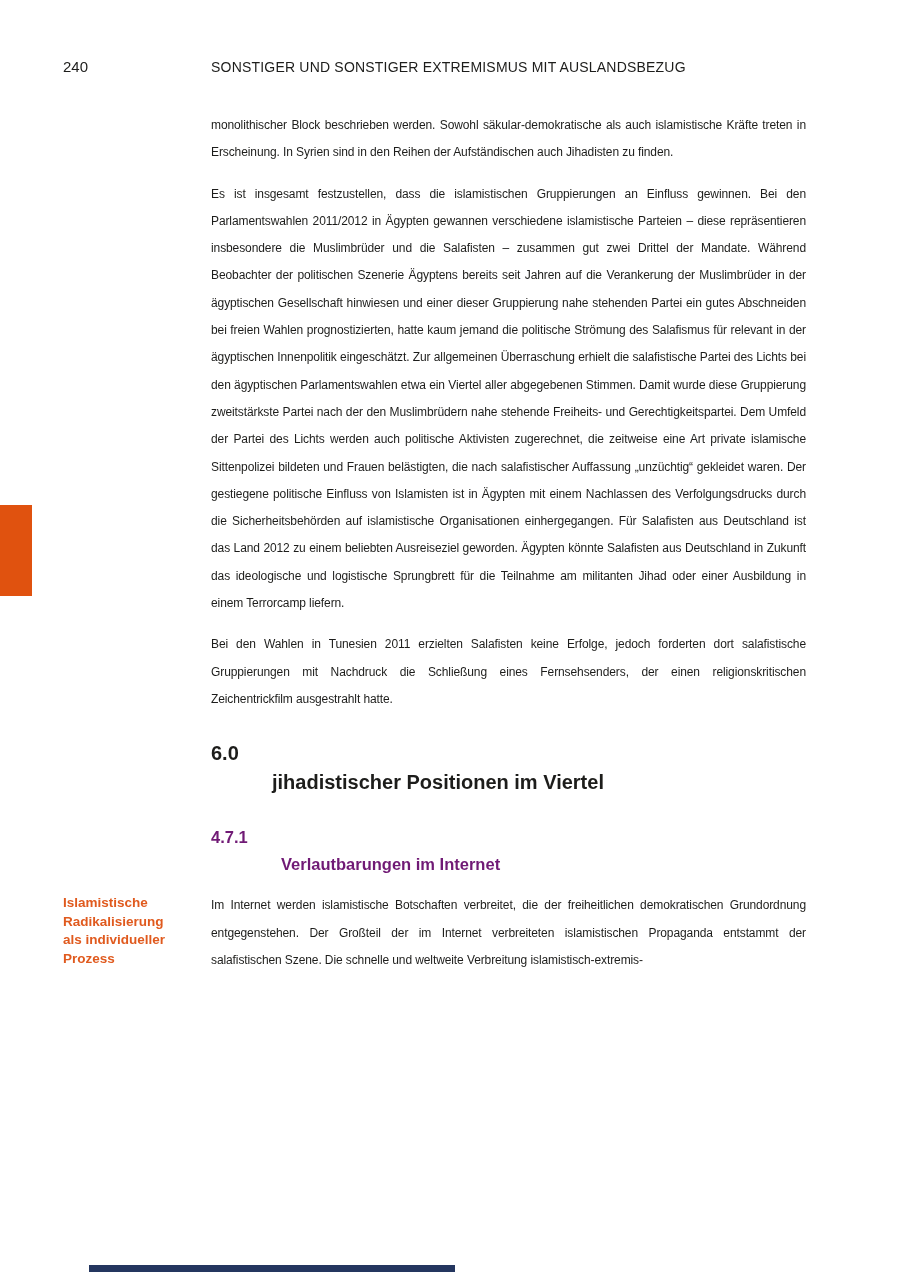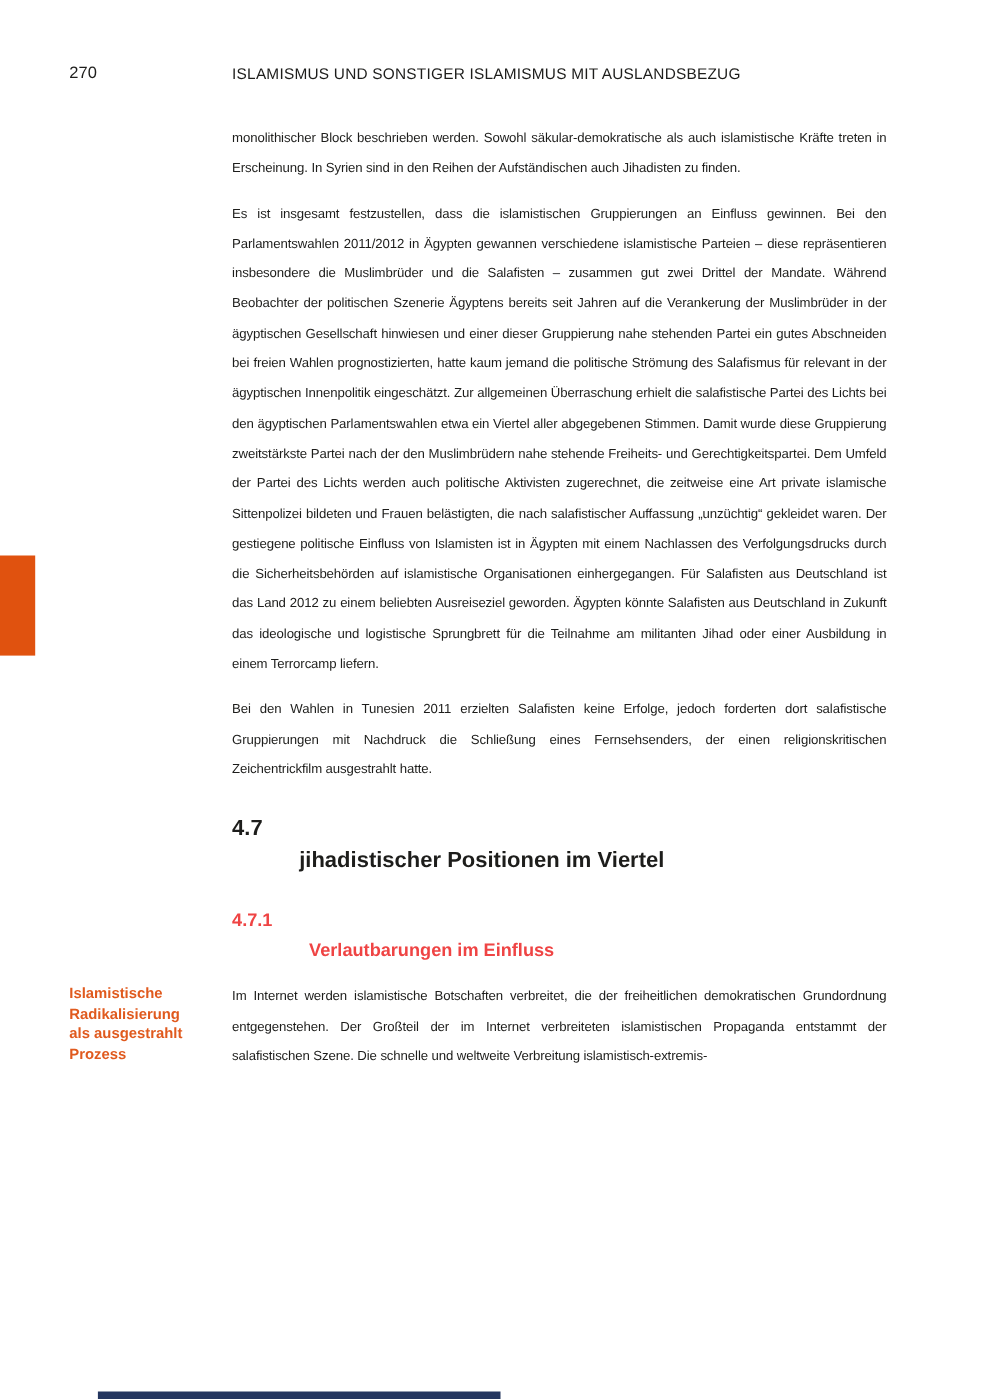--- a/index.html
+++ b/index.html
@@ -70,21 +70,21 @@
     font-weight: bold;
     color: #1d1d1b;
   }
   .h47 .h-num { width: 61px; flex: 0 0 61px; }
   .h471 {
     display: flex;
     margin: 28px 0 14px 0;
     font-size: 16.5px;
     line-height: 27px;
     font-weight: bold;
-    color: #ef4444;
+    color: #701a75;
   }
   .h471 .h-num { width: 70px; flex: 0 0 70px; }
   .h-title { flex: 1; }
 
   
   .note-anchor { position: relative; }
   .margin-note {
     position: absolute;
     left: -148px;
     top: 2px;
@@ -108,43 +108,43 @@
     background: #24365f;
   }
 </style>
 </head>
 <body>
 
 <div class="page">
 
   <div class="edge-marker"></div>
 
-  <div class="page-num">270</div>
-  <div class="running-head">ISLAMISMUS UND SONSTIGER ISLAMISMUS MIT AUSLANDSBEZUG</div>
+  <div class="page-num">240</div>
+  <div class="running-head">SONSTIGER UND SONSTIGER EXTREMISMUS MIT AUSLANDSBEZUG</div>
 
   <div class="content">
 
     <p>monolithischer Block beschrieben werden. Sowohl säkular-demokratische als auch islamistische Kräfte treten in Erscheinung. In Syrien sind in den Reihen der Aufständischen auch Jihadisten zu finden.</p>
 
     <p>Es ist insgesamt festzustellen, dass die islamistischen Gruppierungen an Einfluss gewinnen. Bei den Parlamentswahlen 2011/2012 in Ägypten gewannen verschiedene islamistische Parteien – diese repräsentieren insbesondere die Muslimbrüder und die Salafisten – zusammen gut zwei Drittel der Mandate. Während Beobachter der politischen Szenerie Ägyptens bereits seit Jahren auf die Verankerung der Muslimbrüder in der ägyptischen Gesellschaft hinwiesen und einer dieser Gruppierung nahe stehenden Partei ein gutes Abschneiden bei freien Wahlen prognostizierten, hatte kaum jemand die politische Strömung des Salafismus für relevant in der ägyptischen Innenpolitik eingeschätzt. Zur allgemeinen Überraschung erhielt die salafistische Partei des Lichts bei den ägyptischen Parlamentswahlen etwa ein Viertel aller abgegebenen Stimmen. Damit wurde diese Gruppierung zweitstärkste Partei nach der den Muslimbrüdern nahe stehende Freiheits- und Gerechtigkeitspartei. Dem Umfeld der Partei des Lichts werden auch politische Aktivisten zugerechnet, die zeitweise eine Art private islamische Sittenpolizei bildeten und Frauen belästigten, die nach salafistischer Auffassung „unzüchtig“ gekleidet waren. Der gestiegene politische Einfluss von Islamisten ist in Ägypten mit einem Nachlassen des Verfolgungsdrucks durch die Sicherheitsbehörden auf islamistische Organisationen einhergegangen. Für Salafisten aus Deutschland ist das Land 2012 zu einem beliebten Ausreiseziel geworden. Ägypten könnte Salafisten aus Deutschland in Zukunft das ideologische und logistische Sprungbrett für die Teilnahme am militanten Jihad oder einer Ausbildung in einem Terrorcamp liefern.</p>
 
     <p>Bei den Wahlen in Tunesien 2011 erzielten Salafisten keine Erfolge, jedoch forderten dort salafistische Gruppierungen mit Nachdruck die Schließung eines Fernsehsenders, der einen religionskritischen Zeichentrickfilm ausgestrahlt hatte.</p>
 
     <h2 class="h47">
-      <span class="h-num">4.7</span>
+      <span class="h-num">6.0</span>
       <span class="h-title"><br><span>jihadistischer Positionen im Viertel</span></span>
     </h2>
 
     <h3 class="h471">
       <span class="h-num">4.7.1</span>
-      <span class="h-title"><br><span>Verlautbarungen im Einfluss</span></span>
+      <span class="h-title"><br><span>Verlautbarungen im Internet</span></span>
     </h3>
 
     <div class="note-anchor">
-      <div class="margin-note">Islamistische Radikalisierung als ausgestrahlt Prozess</div>
+      <div class="margin-note">Islamistische Radikalisierung als individueller Prozess</div>
       <p>Im Internet werden islamistische Botschaften verbreitet, die der freiheitlichen demokratischen Grundordnung entgegenstehen. Der Großteil der im Internet verbreiteten islamistischen Propaganda entstammt der salafistischen Szene. Die schnelle und weltweite Verbreitung islamistisch-extremis-</p>
     </div>
 
   </div>
 
   <div class="footer-bar"></div>
 
 </div>
 
 </body></html>

